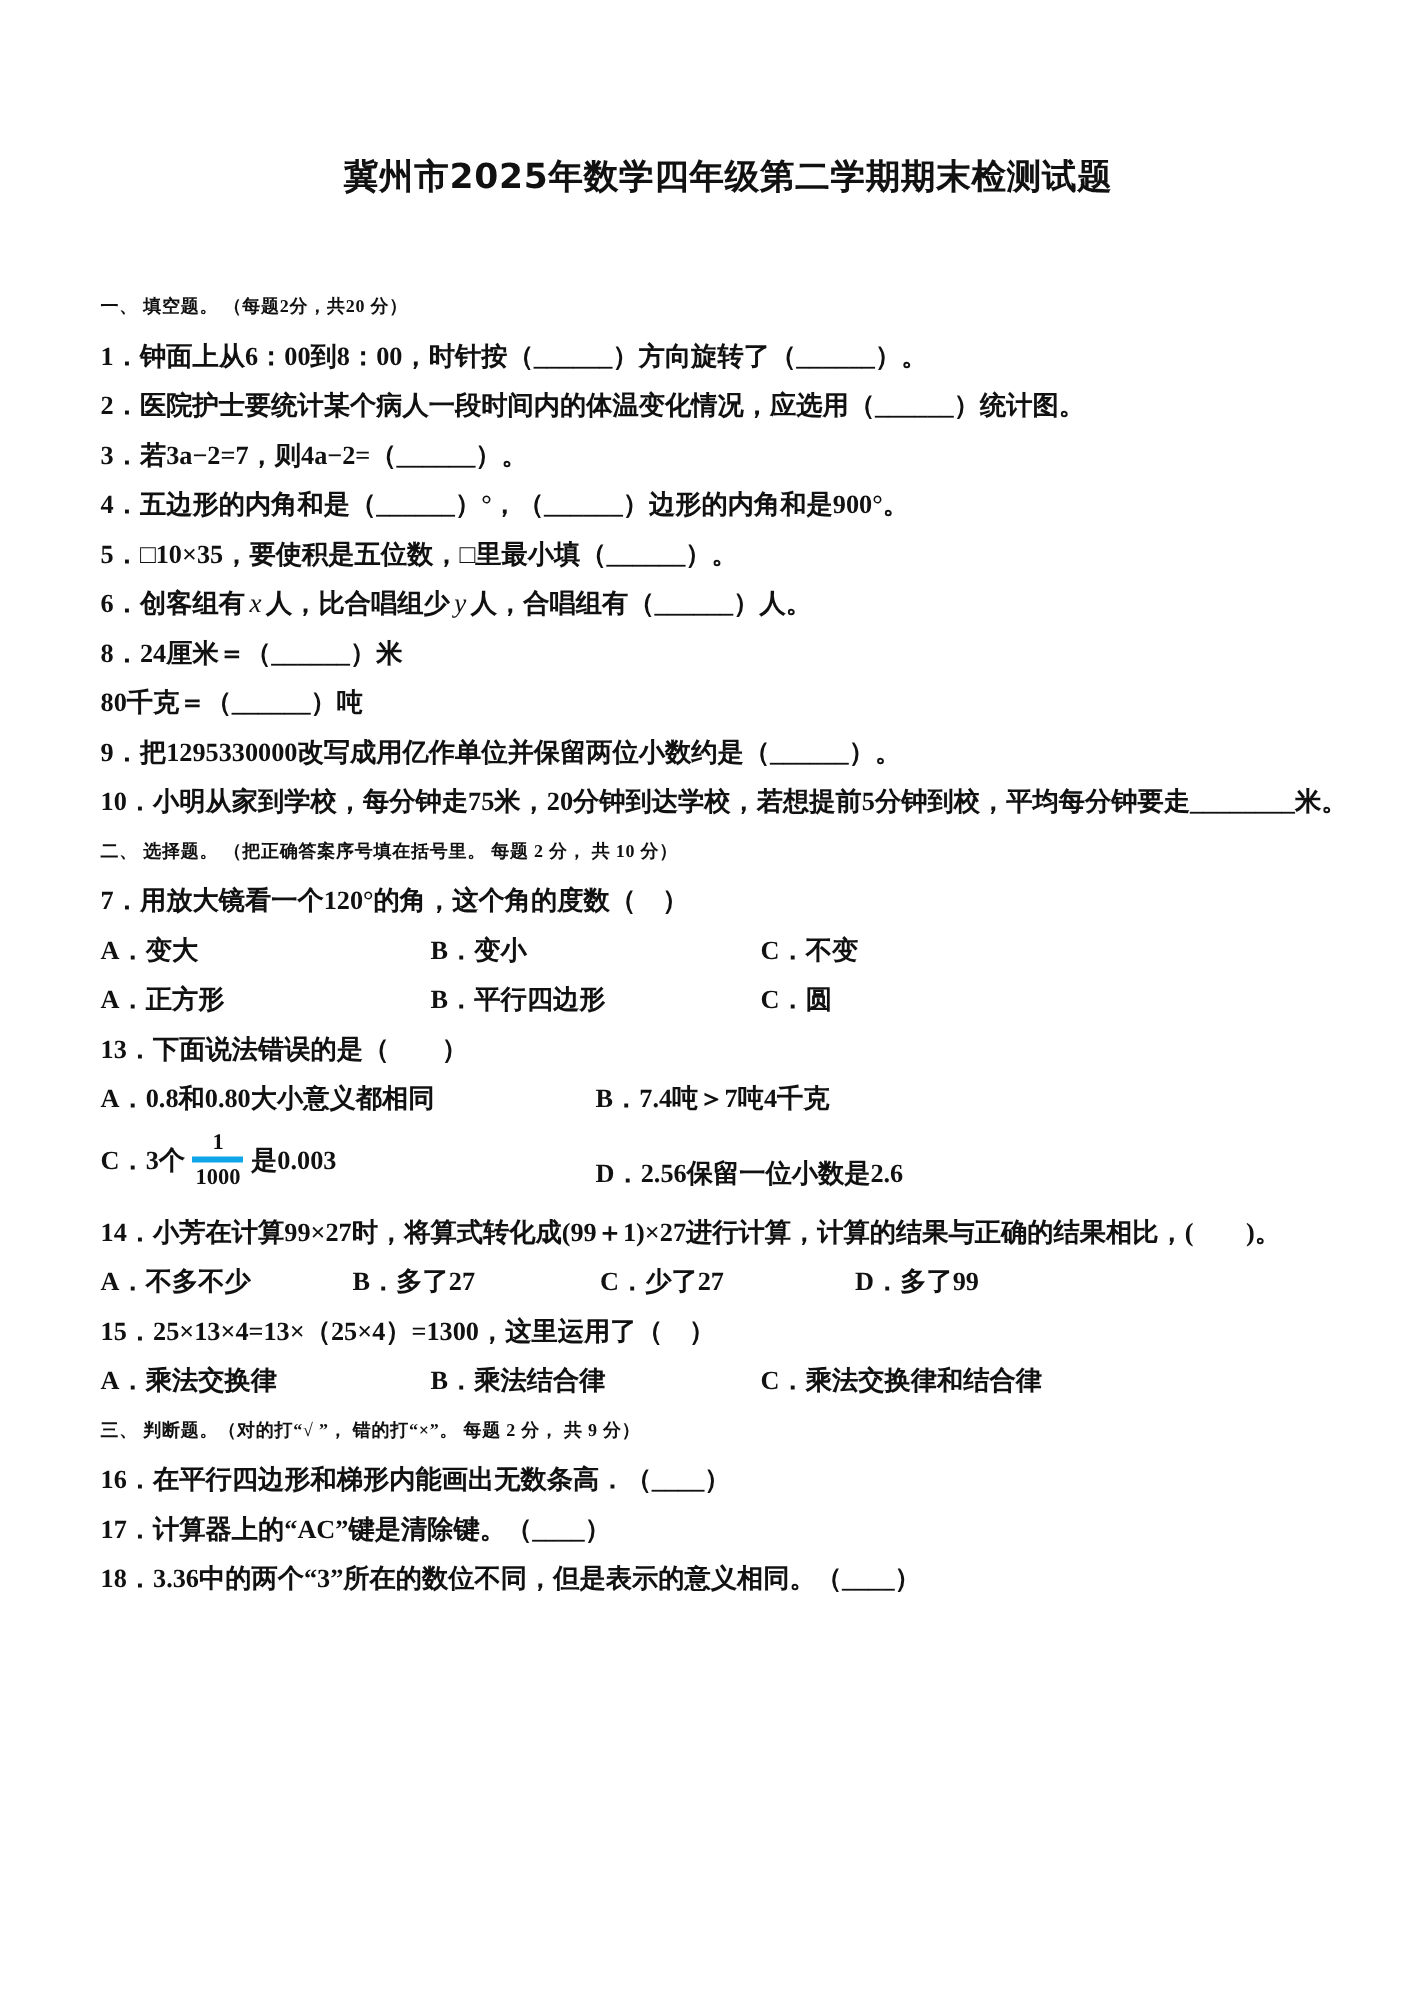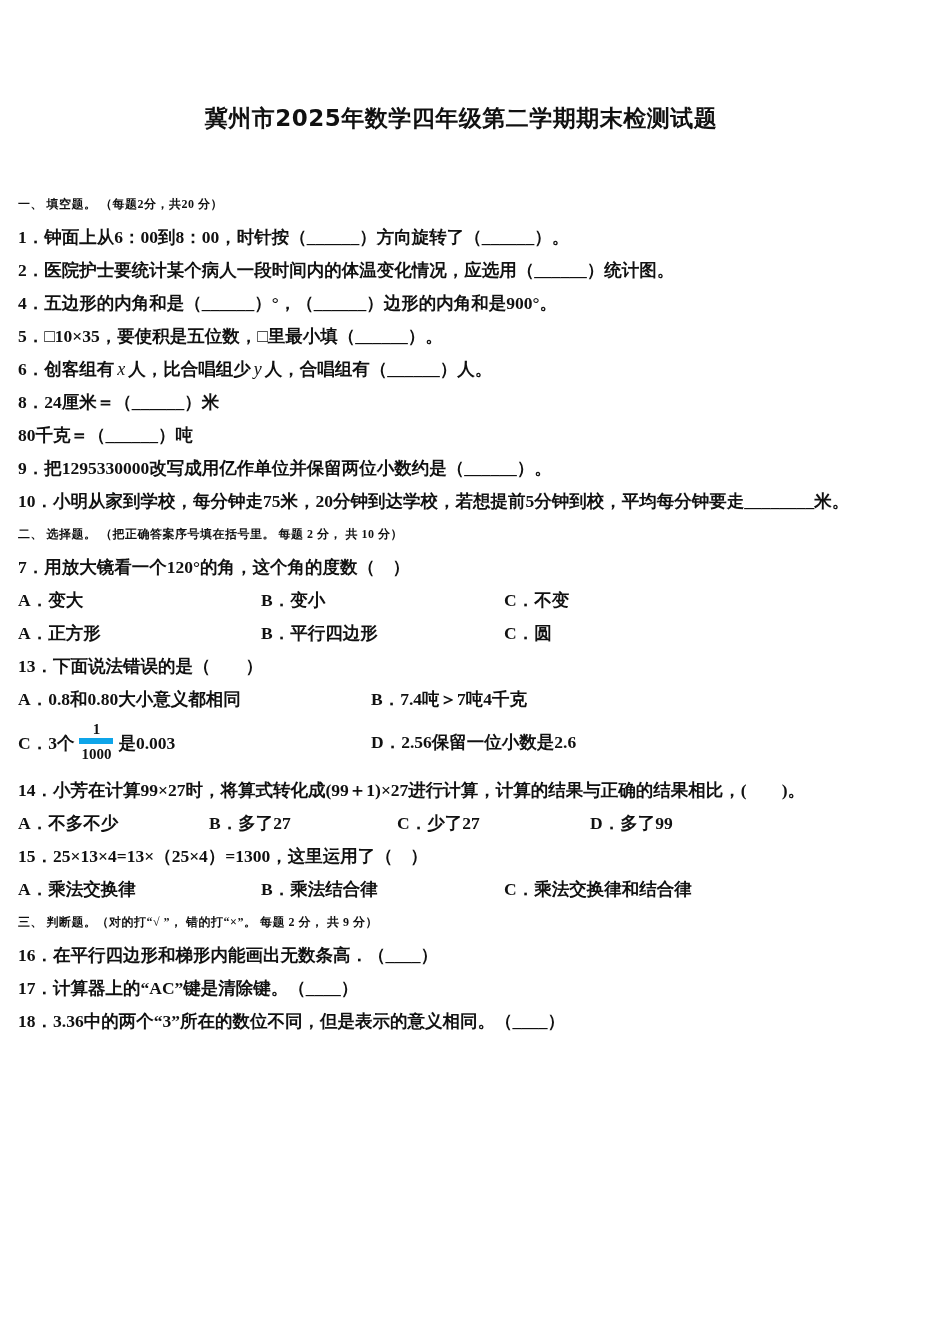--- a/index.html
+++ b/index.html
@@ -8,21 +8,21 @@
     background: #ffffff;
   }
   body {
     width: 950px;
     height: 1344px;
     font-family: "Liberation Serif", "DejaVu Serif", serif;
     color: #111111;
     overflow: hidden;
   }
   .doc {
-    padding: 103px 46px 0 18px;
+    padding: 103px 46px 0 67px;
     box-sizing: border-box;
   }
   .title {
     font-family: "DejaVu Sans", "Liberation Sans", sans-serif;
     font-weight: bold;
     font-size: 23px;
     line-height: 30px;
     text-align: center;
     margin: 0 0 60px 0;
     letter-spacing: 0.5px;
@@ -38,22 +38,21 @@
     font-size: 12px;
     letter-spacing: 0.5px;
   }
   .wrap2 {
     line-height: 36px;
     margin-bottom: 4px;
     text-align: justify;
   }
   .optrow {
     display: flex;
-    align-items: center;
-    gap: 23px;
+    align-items: flex-end;
   }
   .optrow .opt { display: inline-block; }
   .w220 { width: 220px; }
   .w330 { width: 330px; }
   .w168 { width: 168px; }
   .w165 { width: 165px; }
   .w170 { width: 170px; }
   .mvar {
     font-style: italic;
     font-weight: normal;
@@ -68,39 +67,40 @@
     line-height: 1;
   }
   .frac .num {
     display: block;
     font-size: 15px;
     line-height: 17px;
     font-weight: bold;
   }
   .frac .den {
     display: block;
-    border-top: 6px solid #0ea5e9;
+    border-top: 4px solid #0ea5e9;
     font-size: 15px;
     line-height: 18px;
     padding: 1px 2px 0 2px;
     font-weight: bold;
   }
   .row-c { margin-top: 8px; margin-bottom: 12px; }
   .q14-extra { margin-top: 16px; }
 </style>
 </head>
 <body>
 
 <div class="doc">
 
   <h1 class="title">冀州市2025年数学四年级第二学期期末检测试题</h1>
 
   <p class="line sec-head">一、 填空题。 （每题2分，共20 分）</p>
   <p class="line">1．钟面上从6：00到8：00，时针按（______）方向旋转了（______）。</p>
   <p class="line">2．医院护士要统计某个病人一段时间内的体温变化情况，应选用（______）统计图。</p>
+  <p class="line">3．若3a−2=7，则4a−2=（______）。</p>
   <p class="line">4．五边形的内角和是（______）°，（______）边形的内角和是900°。</p>
   <p class="line">5．□10×35，要使积是五位数，□里最小填（______）。</p>
   <p class="line"><span>6．创客组有</span><span class="mvar">x</span><span>人，比合唱组少</span><span class="mvar">y</span><span>人，合唱组有（______）人。</span></p>
   <p class="line">8．24厘米＝（______）米</p>
   <p class="line">80千克＝（______）吨</p>
   <p class="line">9．把1295330000改写成用亿作单位并保留两位小数约是（______）。</p>
   <p class="line">10．小明从家到学校，每分钟走75米，20分钟到达学校，若想提前5分钟到校，平均每分钟要走________米。</p>
 
   <p class="line sec-head">二、 选择题。 （把正确答案序号填在括号里。 每题 2 分， 共 10 分）</p>
   <p class="line">7．用放大镜看一个120°的角，这个角的度数（　）</p>

